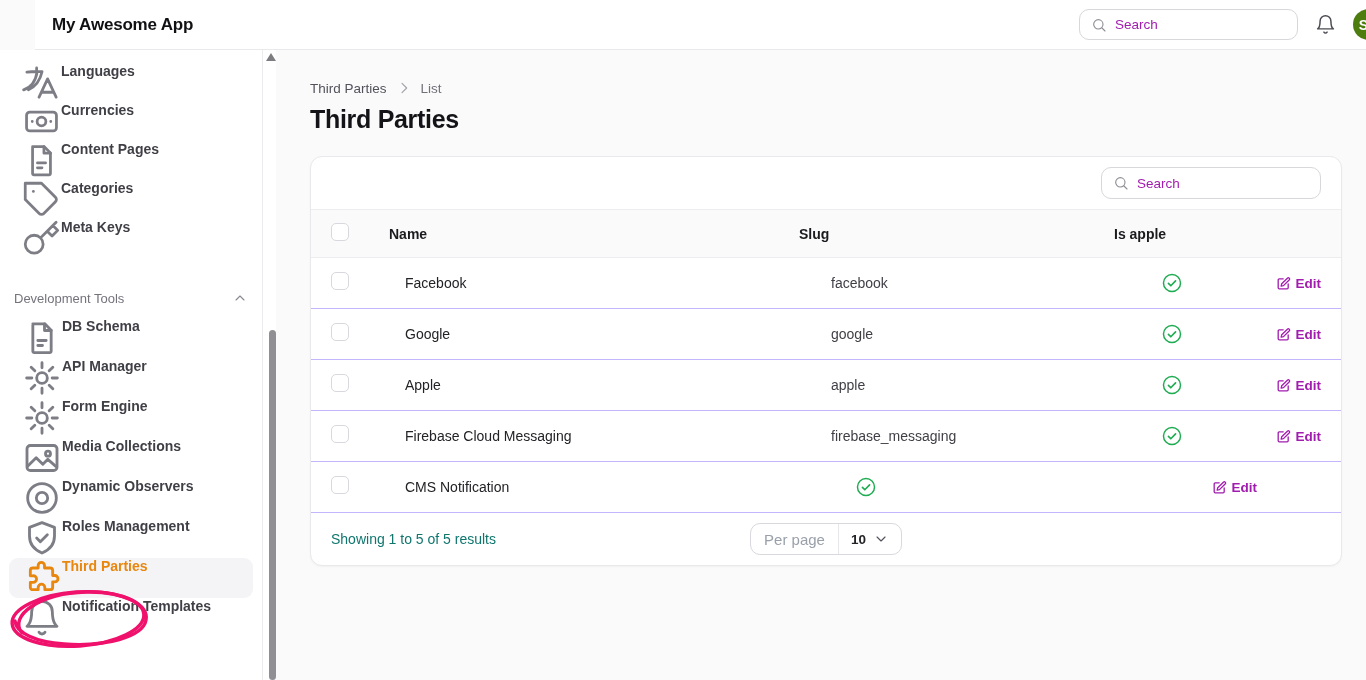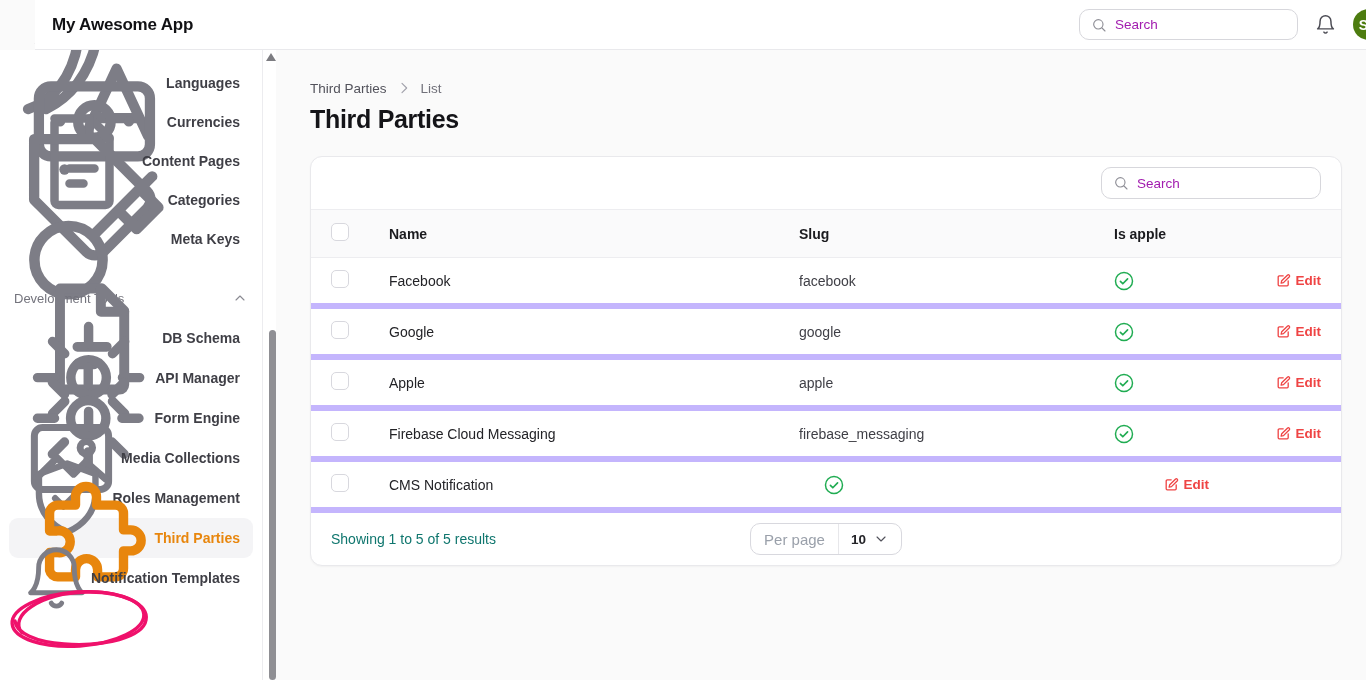--- a/index.html
+++ b/index.html
@@ -18,21 +18,21 @@
   .searchbox .ph { font-size:13.5px; color:#a21caf; }
   .searchbox.hdr { width:219px; height:31px; }
   .bell-wrap svg { width:21px; height:21px; color:#4b4b53; display:block; }
   .avatar { width:31px; height:31px; border-radius:50%; background:#4d7c0f; color:#fff;
             font-size:14px; font-weight:700; display:flex; align-items:center; justify-content:center; }
 
   
   .sidebar { position:absolute; top:50px; left:0; width:276px; height:630px; background:#fff;
              padding-top:13px; z-index:2; }
   .sidebar .vline { position:absolute; top:0; left:262px; width:1px; height:630px; background:#ececef; }
-  .nav-item { height:39px; margin:0 23px 0 9px; padding:0 13px; display:flex; align-items:center;
+  .nav-item { height:39px; margin:0 23px 0 9px; padding:0 13px; display:flex; 
               border-radius:9px; cursor:pointer; }
   #nav-dev .nav-item { height:40px; }
   .nav-icon { display:flex; }
   .nav-icon svg { width:19px; height:19px; color:#7d7d86; }
   .nav-label { font-size:14px; font-weight:600; color:#3f3f46; white-space:nowrap; }
   .nav-item.active { background:#f4f4f6; }
   .nav-item.active .nav-icon svg, .nav-item.active .nav-label { color:#e8860d; }
   .section-header { margin:30px 23px 10px 9px; padding:0 5px; height:20px; display:flex;
                     align-items:center; justify-content:space-between; cursor:pointer; }
   .section-header .sec-label { font-size:13px; color:#73737c; }
@@ -58,26 +58,26 @@
   .card-toolbar { height:52px; display:flex; align-items:center; justify-content:flex-end; padding:0 20px; }
   .searchbox.tbl { width:220px; height:32px; }
 
   .grid-row { display:grid; grid-template-columns:58px 410px 290px 120px 1fr;
               align-items:center; padding:0 20px; }
   .thead { height:49px; background:#fafafb; border-top:1px solid #ededf0; border-bottom:1px solid #ededf0; }
   .th { font-size:14px; font-weight:700; color:#1b1b1f; }
   .th.active-h { padding-left:25px; }
   .checkbox { width:18px; height:18px; border:1.5px solid #d8d8de; border-radius:5px;
               background:#fff; display:inline-block; cursor:pointer; }
-  .trow { height:51px; border-bottom:6px solid #c4b5fd; background:#fff; }
+  .trow { height:51px; border-bottom:1px solid #c4b5fd; background:#fff;gap:16px; }
   .td-name { font-size:14px; font-weight:500; color:#232327; }
   .td-slug { font-size:14px; color:#3f3f46; }
   .td-active svg { width:22px; height:22px; color:#20ac52; margin-left:24px; display:block; }
   .td-edit { display:flex; justify-content:flex-end; }
-  .edit-link { display:flex; align-items:center; gap:5px; color:#ef4444; font-size:13.5px;
+  .edit-link { display:flex; align-items:center; gap:5px; color:#a21caf; font-size:13.5px;
                font-weight:700; cursor:pointer; text-decoration:none; }
   .edit-link svg { width:15px; height:15px; }
 
   .tfoot { height:52px; display:flex; align-items:center; padding:0 20px; position:relative; }
   .summary { font-size:14px; color:#0f766e; }
   .perpage { position:absolute; left:50%; transform:translateX(-50%); display:flex; align-items:center;
              height:32px; border:1px solid #d8d8de; border-radius:10px; background:#fff;
              overflow:hidden; cursor:pointer; }
   .pp-label { padding:0 13px; height:100%; display:flex; align-items:center; font-size:15px;
               color:#9aa0aa; border-right:1px solid #e7e7ea; }
@@ -202,20 +202,29 @@
             <rect x="3" y="4.5" width="18" height="15" rx="2"></rect>
             <circle cx="15.6" cy="9.4" r="1.5"></circle>
             <path d="M3.5 16.8l5-5 4 4 3-3 4.8 4.2"></path>
           </svg>
         </span>
         <span class="nav-label">Media Collections</span>
       </div>
       <div class="nav-item">
         <span class="nav-icon">
           <svg viewBox="0 0 24 24" fill="none" stroke="currentColor" stroke-width="1.7" stroke-linecap="round" stroke-linejoin="round" style="width:100%;height:100%;display:block">
+            <circle cx="12" cy="12" r="8.6"></circle>
+            <circle cx="12" cy="12" r="3.4"></circle>
+          </svg>
+        </span>
+        <span class="nav-label">Dynamic Observers</span>
+      </div>
+      <div class="nav-item">
+        <span class="nav-icon">
+          <svg viewBox="0 0 24 24" fill="none" stroke="currentColor" stroke-width="1.7" stroke-linecap="round" stroke-linejoin="round" style="width:100%;height:100%;display:block">
             <path d="M12 2.8l7.5 2.8v5.2c0 4.8-3.2 8.4-7.5 10.2-4.3-1.8-7.5-5.4-7.5-10.2V5.6L12 2.8z"></path>
             <path d="M8.8 12l2.2 2.2 4.2-4.2"></path>
           </svg>
         </span>
         <span class="nav-label">Roles Management</span>
       </div>
       <div class="nav-item active">
         <span class="nav-icon">
           <svg viewBox="0 0 24 24" fill="none" stroke="currentColor" stroke-width="1.7" stroke-linecap="round" stroke-linejoin="round" style="width:100%;height:100%;display:block">
             <path d="M13.5 4.5a1.9 1.9 0 1 0-3.8 0V6H6.5A1.5 1.5 0 0 0 5 7.5v3.2h1.3a2 2 0 1 1 0 3.9H5v3.2A1.5 1.5 0 0 0 6.5 19h3.2v-1.3a2 2 0 1 1 4 0V19h3.2a1.5 1.5 0 0 0 1.5-1.5v-3.2h1.3a1.9 1.9 0 0 0 0-3.8h-1.3V7.5A1.5 1.5 0 0 0 16.9 6h-3.4V4.5z"></path>

